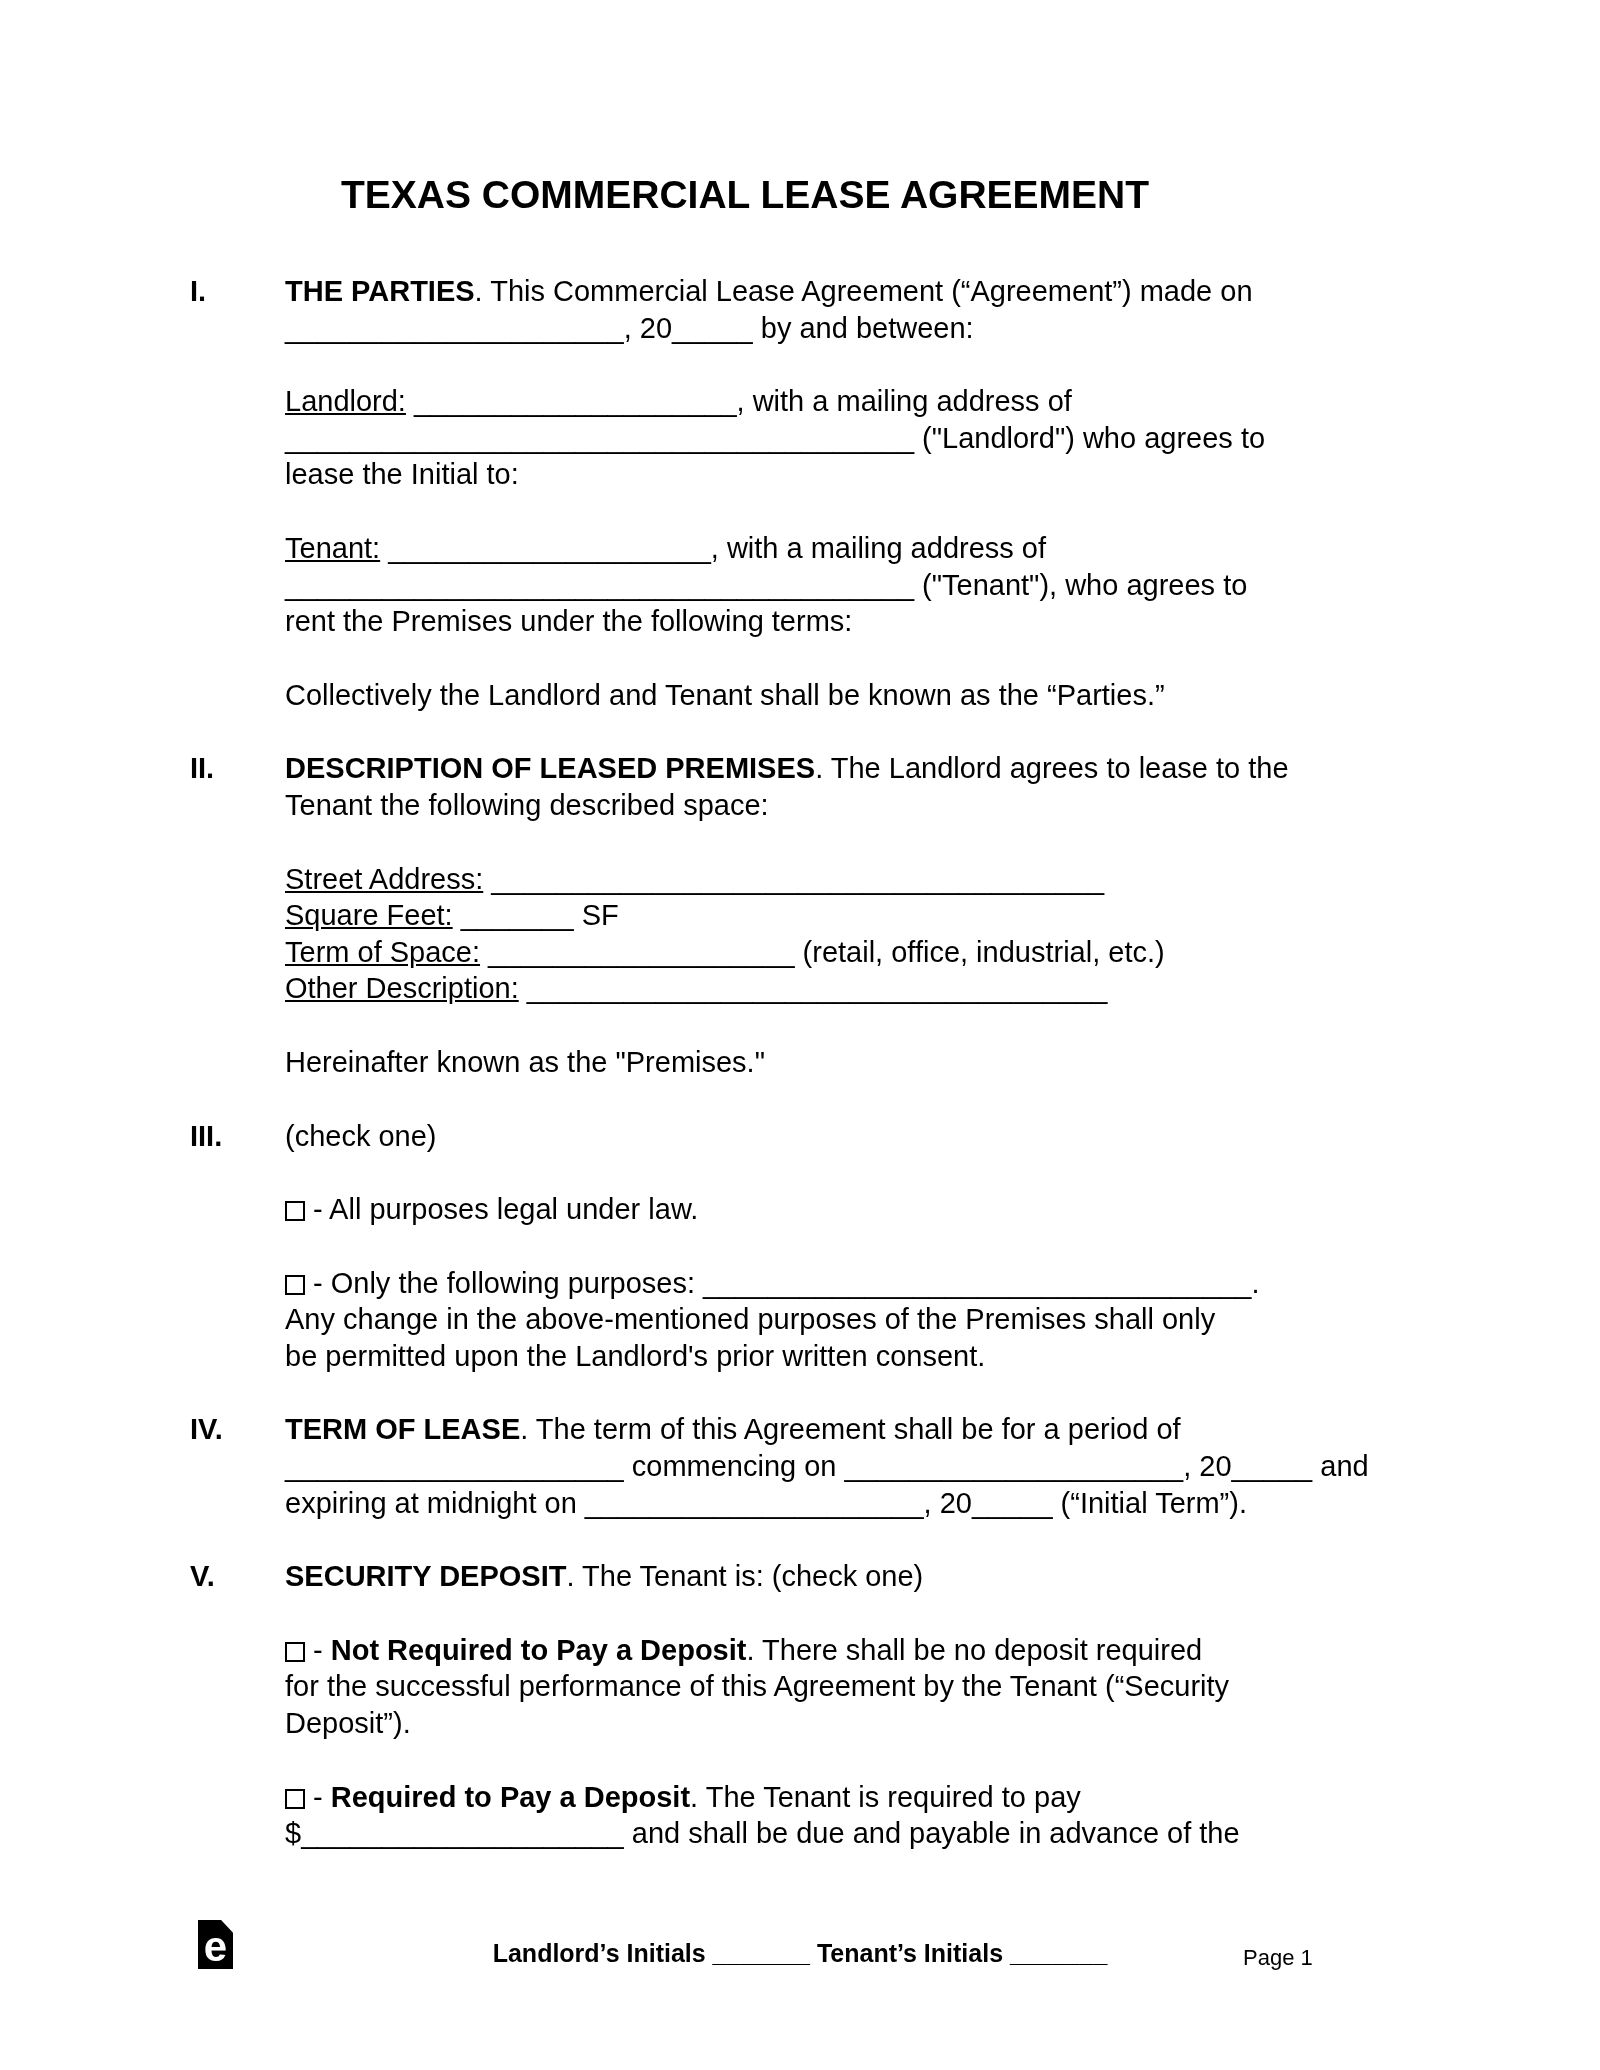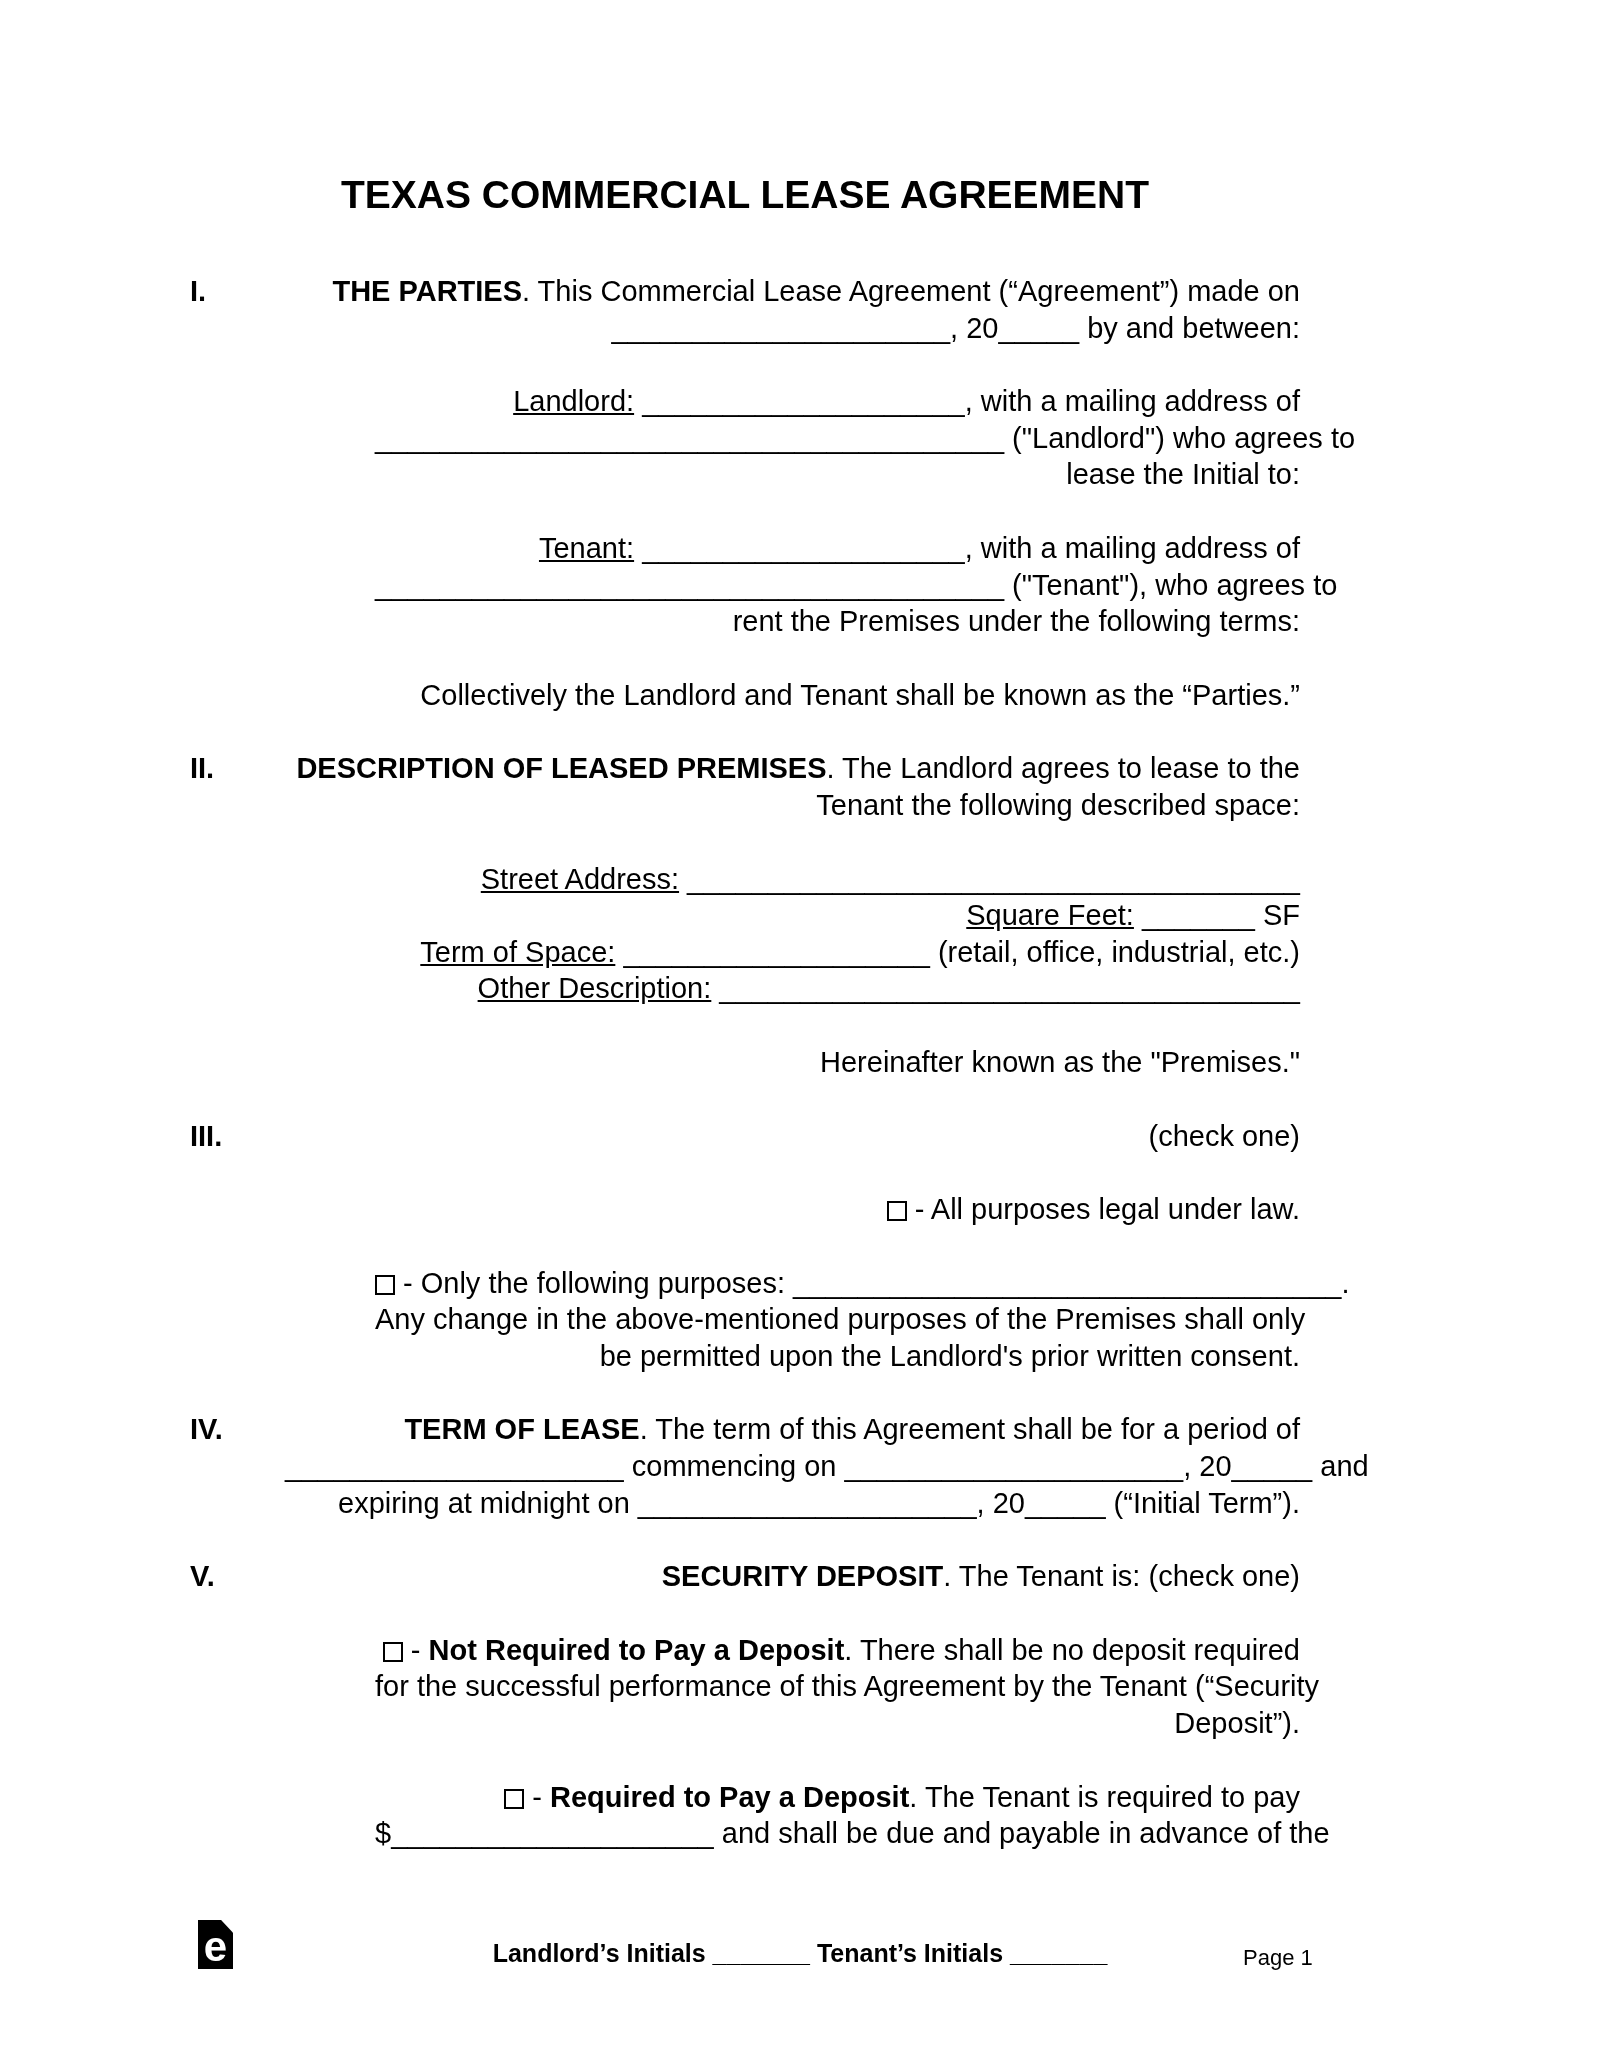--- a/index.html
+++ b/index.html
@@ -18,24 +18,24 @@
   }
   .title {
     font-size: 39px;
     line-height: 46px;
     font-weight: 700;
     text-align: center;
     margin: 0 0 55px 0;
   }
   .sec { display: flex; }
   .sec-num { flex: 0 0 95px; width: 95px; font-weight: 700; }
-  .sec-body { flex: 1; min-width: 0; text-align: right; }
+  .sec-body { flex: 1; min-width: 0; }
   .para { margin: 0 0 37px 0; }
   .line { white-space: nowrap; }
-  .indent { margin-left: 90px; }
+  .indent { }
   .bold { font-weight: 700; }
   .ul { text-decoration: underline; }
   .checkbox {
     display: inline-block;
     width: 20px;
     height: 20px;
     border: 2px solid #000;
     margin-right: 8px;
     vertical-align: -2px;
     background: #fff;

